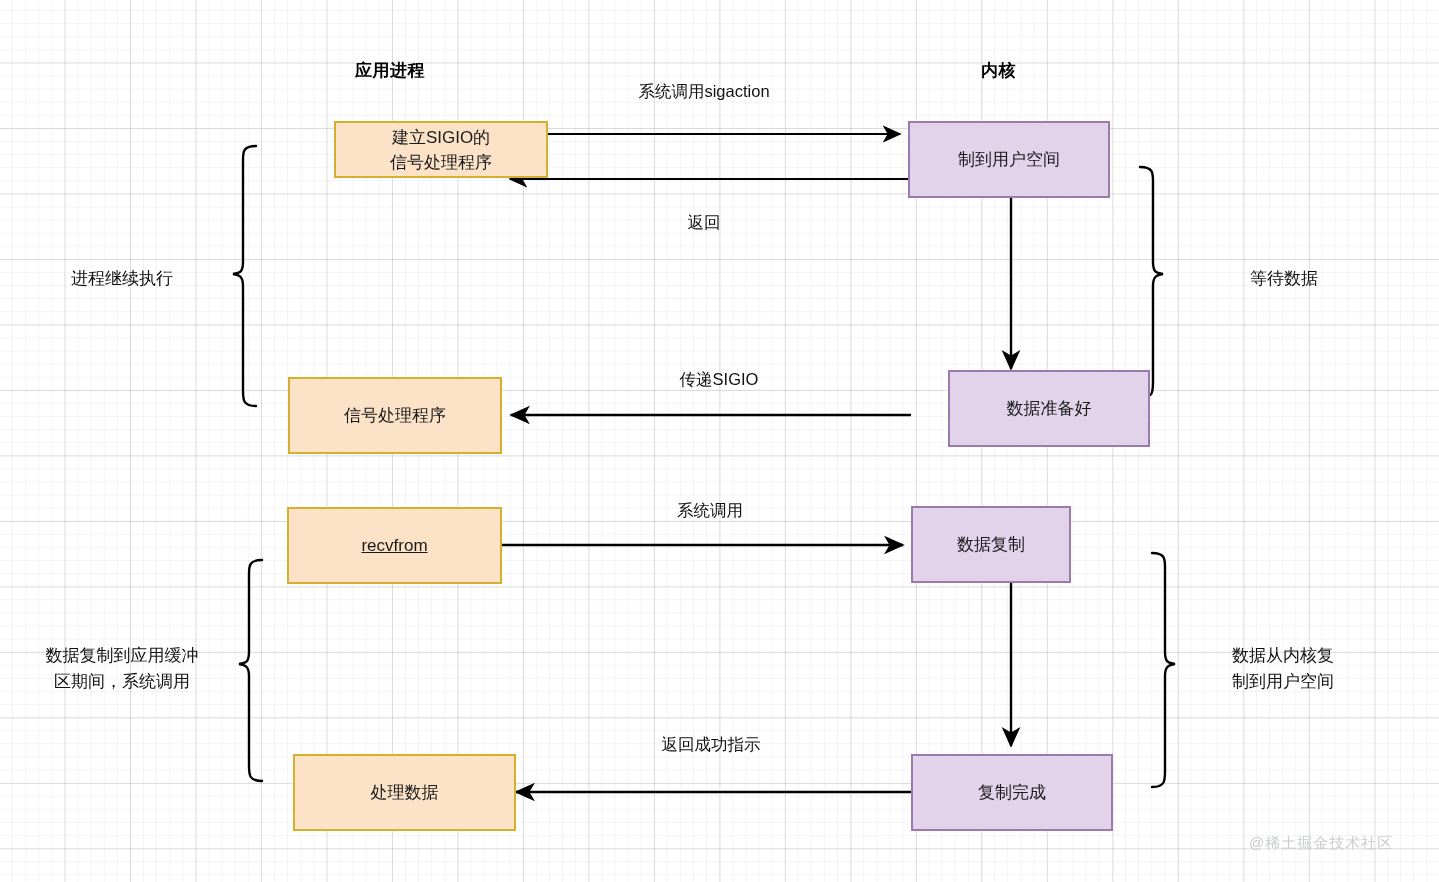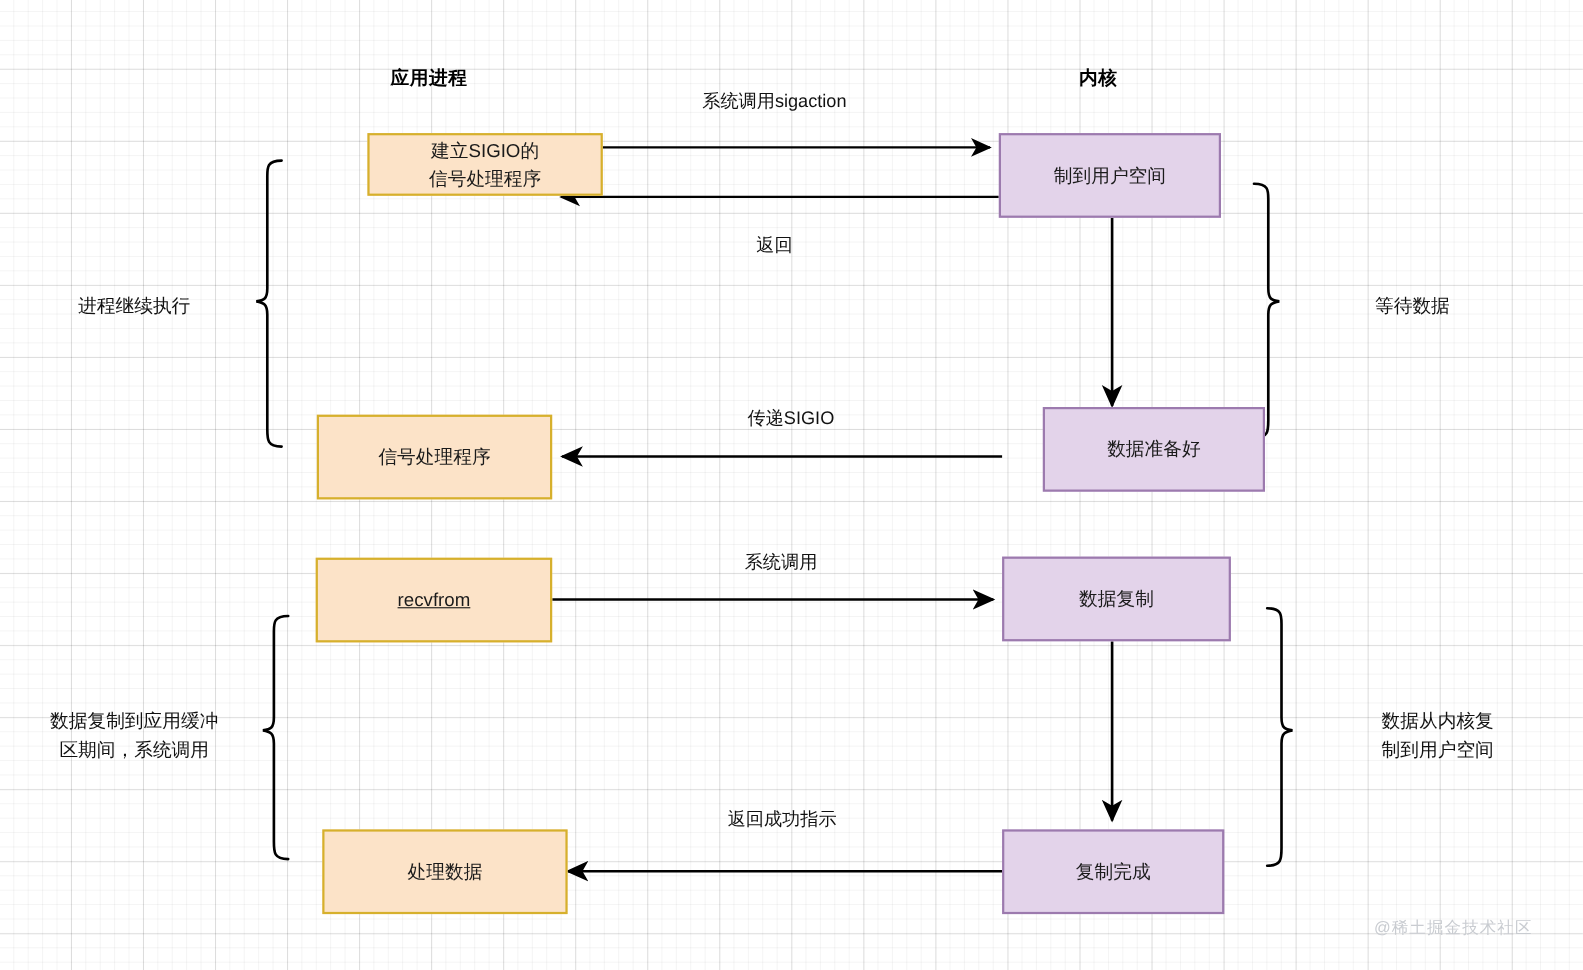--- a/index.html
+++ b/index.html
@@ -183,39 +183,39 @@
   <div class="node app" style="left:288px; top:377px; width:214px; height:77px;">信号处理程序</div>
 
   <div class="node app" style="left:287px; top:507px; width:215px; height:77px;text-decoration:underline;">recvfrom</div>
 
   <div class="node app" style="left:293px; top:754px; width:223px; height:77px;">处理数据</div>
 
   <div class="node kernel" style="left:908px; top:121px; width:202px; height:77px;">制到用户空间</div>
 
   <div class="node kernel" style="left:911px; top:370px; width:202px; height:77px;margin-left:37px;">数据准备好</div>
 
-  <div class="node kernel" style="left:911px; top:506px; width:208px; height:77px;">数据复制</div>
+  <div class="node kernel" style="left:911px; top:506px; width:160px; height:77px;">数据复制</div>
 
   <div class="node kernel" style="left:911px; top:754px; width:202px; height:77px;">复制完成</div>
 
   <div class="edge-label" style="left:704px; top:92px; transform:translate(-50%,-50%);text-align:center;">系统调用sigaction</div>
 
   <div class="edge-label" style="left:704px; top:223px; transform:translate(-50%,-50%);">返回</div>
 
   <div class="edge-label" style="left:719px; top:380px; transform:translate(-50%,-50%);">传递SIGIO</div>
 
   <div class="edge-label" style="left:710px; top:511px; transform:translate(-50%,-50%);">系统调用</div>
 
   <div class="edge-label" style="left:711px; top:745px; transform:translate(-50%,-50%);">返回成功指示</div>
 
   <div class="brace-label left-col" style="left:122px; top:279px; transform:translate(-50%,-50%);">进程继续执行</div>
 
   <div class="brace-label right-col" style="left:1244px; top:279px; transform:translate(-50%,-50%);margin-left:40px;">等待数据</div>
 
   <div class="brace-label left-col" style="left:122px; top:669px; transform:translate(-50%,-50%);">数据复制到应用缓冲
 区期间，系统调用</div>
 
-  <div class="brace-label right-col" style="left:1283px; top:669px; transform:translate(-50%,-50%);margin-left:24px;">数据从内核复
+  <div class="brace-label right-col" style="left:1283px; top:669px; transform:translate(-50%,-50%);">数据从内核复
 制到用户空间</div>
 
   <div class="watermark" style="left:1249px; top:834px;">@稀土掘金技术社区</div>
 
 </div>
 
 </body></html>

